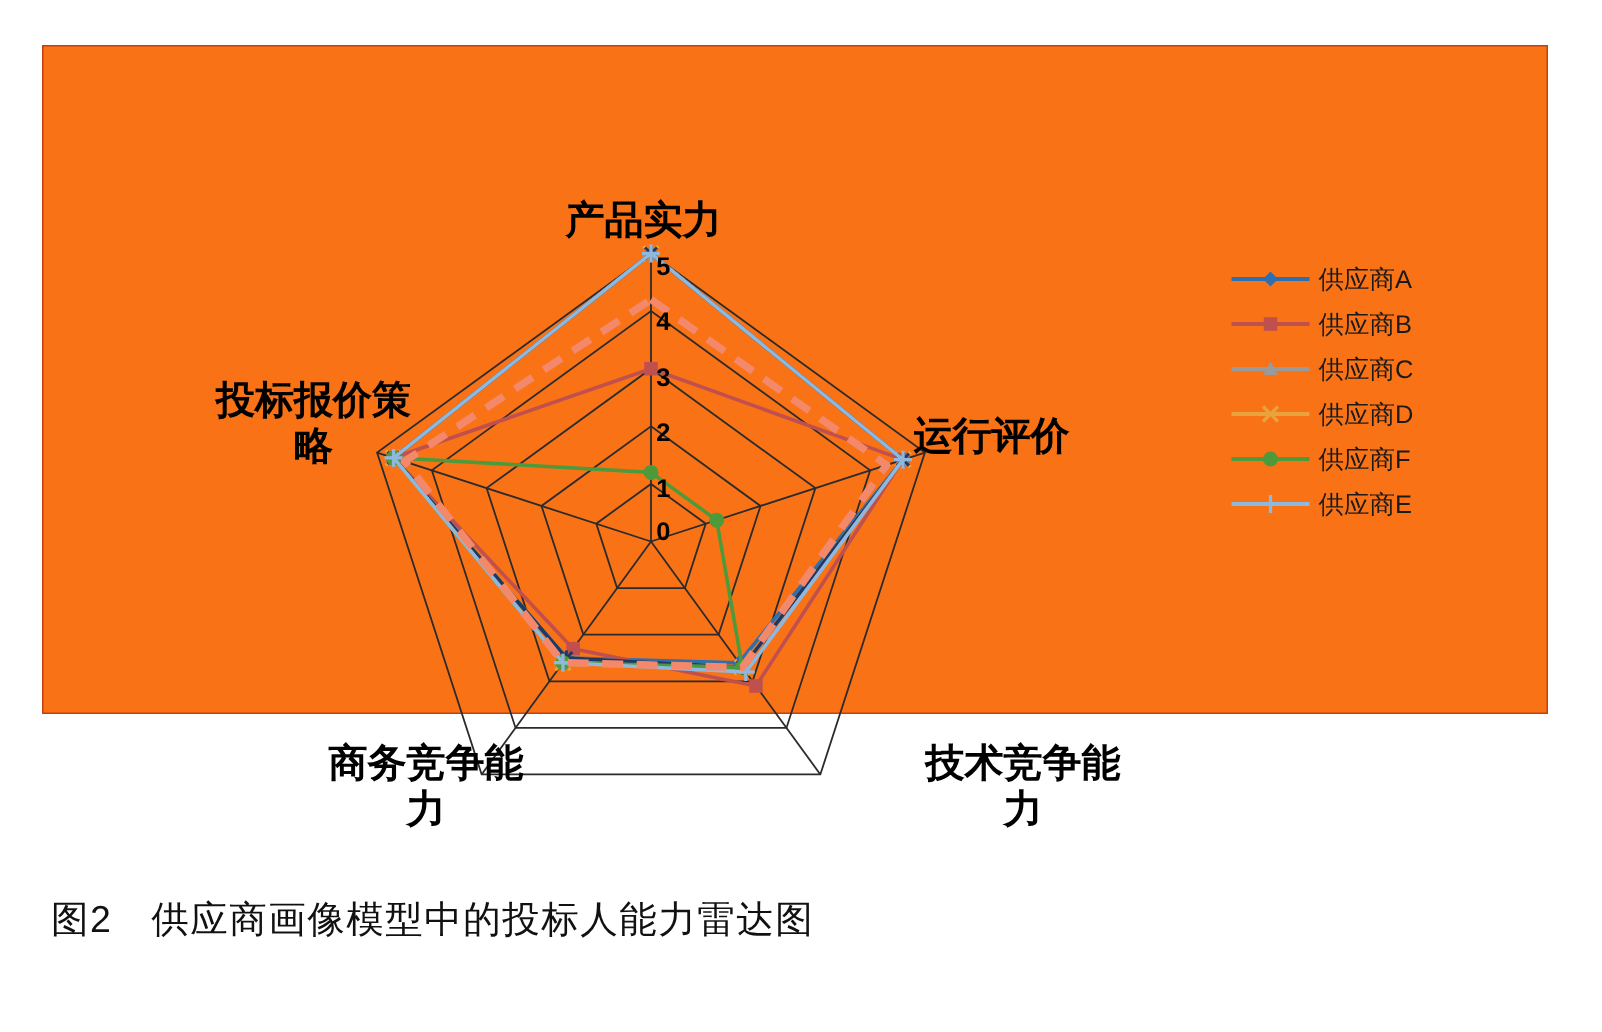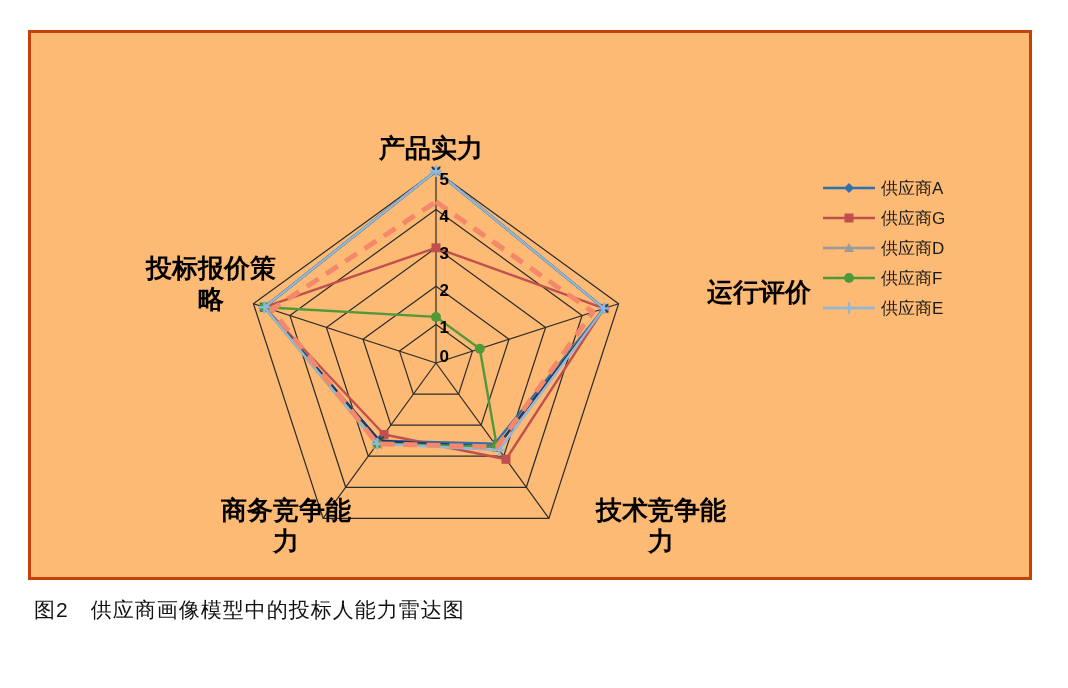--- a/index.html
+++ b/index.html
@@ -12,23 +12,23 @@
     height: 688px;
     font-family: "Liberation Sans", sans-serif;
     position: relative;
     overflow: hidden;
   }
   #figure-wrap {
     position: absolute;
     left: 28px;
     top: 30px;
     width: 1004px;
-    height: 550px;
-    border: 3px solid #c2410c;
-    background: #fdba74;
+    height: 446px;
+    border: 1px solid #c2410c;
+    background: #f97316;
     box-sizing: border-box;
   }
   #chart-area {
     position: absolute;
     left: 0;
     top: 0;
     width: 790px;
     height: 548px;
   }
   #legend-area {
@@ -53,21 +53,21 @@
     font-size: 17px;
     color: #1a1a1a;
     font-family: "Liberation Sans", sans-serif;
     white-space: nowrap;
     padding-left: 4px;
   }
   #caption {
     position: absolute;
     left: 34px;
     top: 596px;
-    font-size: 21px;
+    font-size: 25px;
     color: #111111;
     letter-spacing: 1px;
     font-family: "Liberation Sans", sans-serif;
     white-space: nowrap;
   }
   .axis-label {
     position: absolute;
     font-size: 26px;
     font-weight: bold;
     color: #000000;
@@ -215,23 +215,23 @@
             <line x1="233.35331993905066" y1="268.2286128552095" x2="233.35331993905066" y2="280.2286128552095" stroke="#8FB8DE" stroke-width="2.2"></line>
           </g>
         </g>
         <g>
           <polygon points="405.0,168.7 562.0,279.0 465.9,413.9 346.3,410.8 240.7,276.6" fill="none" stroke="#F4886B" stroke-width="5" stroke-linejoin="round" stroke-dasharray="14,9"></polygon>
         </g>
       </svg>
 
     <div class="axis-label" style="left: 290px; top: 100px; width: 220px;">产品实力</div>
 
-    <div class="axis-label" style="left: 580px; top: 244px; width: 200px; text-align:right;">运行评价</div>
-
-    <div class="axis-label" style="left: 530px; top: 462px; width: 200px;">技术竞争能<br>力</div>
+    <div class="axis-label" style="left: 580px; top: 244px; width: 200px; text-align:left;">运行评价</div>
+
+    <div class="axis-label" style="left: 553px; top: 462px; width: 200px;">技术竞争能<br>力</div>
 
     <div class="axis-label" style="left: 150px; top: 462px; width: 210px;">商务竞争能<br>力</div>
 
     <div class="axis-label" style="left: 80px; top: 220px; width: 200px;">投标报价策<br>略</div>
 
     <div class="tick-label" style="left: 396px; top: 137px;">5</div>
     <div class="tick-label" style="left: 396px; top: 174px;">4</div>
     <div class="tick-label" style="left: 396px; top: 211px;">3</div>
     <div class="tick-label" style="left: 396px; top: 248px;">2</div>
     <div class="tick-label" style="left: 396px; top: 285px;">1</div>
@@ -244,26 +244,34 @@
             <line x1="2" y1="9" x2="54" y2="9" stroke="#2E6FAF" stroke-width="2.6"></line>
             <polygon points="28,4 33,9 28,14 23,9" fill="#2E6FAF"></polygon>
           </svg></div>
         <span class="legend-label">供应商A</span>
       </div>
       <div class="legend-row">
         <div class="legend-mark"><svg width="56" height="18">
             <line x1="2" y1="9" x2="54" y2="9" stroke="#C0504D" stroke-width="2.6"></line>
             <rect x="23.5" y="4.5" width="9" height="9" fill="#C0504D"></rect>
           </svg></div>
-        <span class="legend-label">供应商G</span>
+        <span class="legend-label">供应商B</span>
       </div>
       <div class="legend-row">
         <div class="legend-mark"><svg width="56" height="18">
             <line x1="2" y1="9" x2="54" y2="9" stroke="#9A9A9A" stroke-width="2.6"></line>
             <polygon points="28,4 33,13 23,13" fill="#9A9A9A"></polygon>
+          </svg></div>
+        <span class="legend-label">供应商C</span>
+      </div>
+      <div class="legend-row">
+        <div class="legend-mark"><svg width="56" height="18">
+            <line x1="2" y1="9" x2="54" y2="9" stroke="#E8A33D" stroke-width="2.6"></line>
+            <line x1="23" y1="4" x2="33" y2="14" stroke="#E8A33D" stroke-width="2.2"></line>
+            <line x1="33" y1="4" x2="23" y2="14" stroke="#E8A33D" stroke-width="2.2"></line>
           </svg></div>
         <span class="legend-label">供应商D</span>
       </div>
       <div class="legend-row">
         <div class="legend-mark"><svg width="56" height="18">
             <line x1="2" y1="9" x2="54" y2="9" stroke="#4E9A3A" stroke-width="2.6"></line>
             <circle cx="28" cy="9" r="5" fill="#4E9A3A"></circle>
           </svg></div>
         <span class="legend-label">供应商F</span>
       </div>

